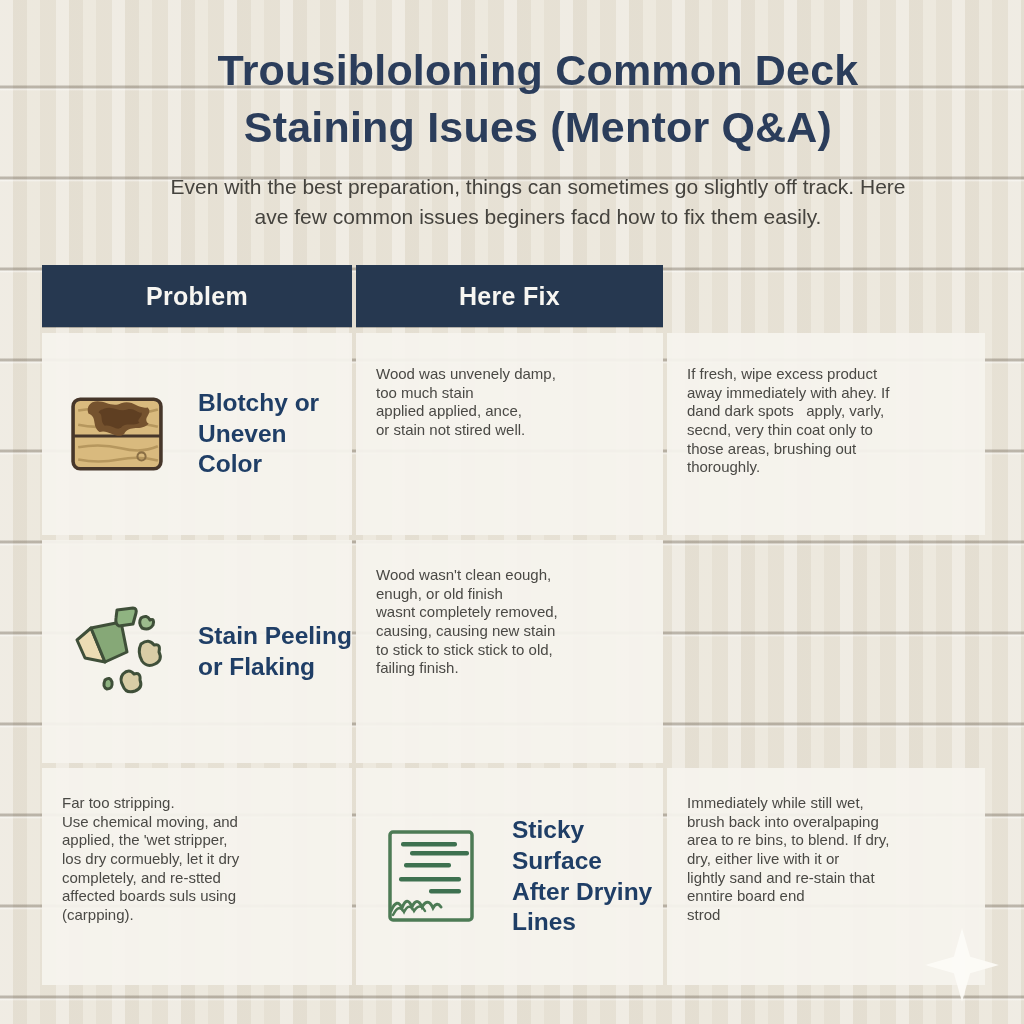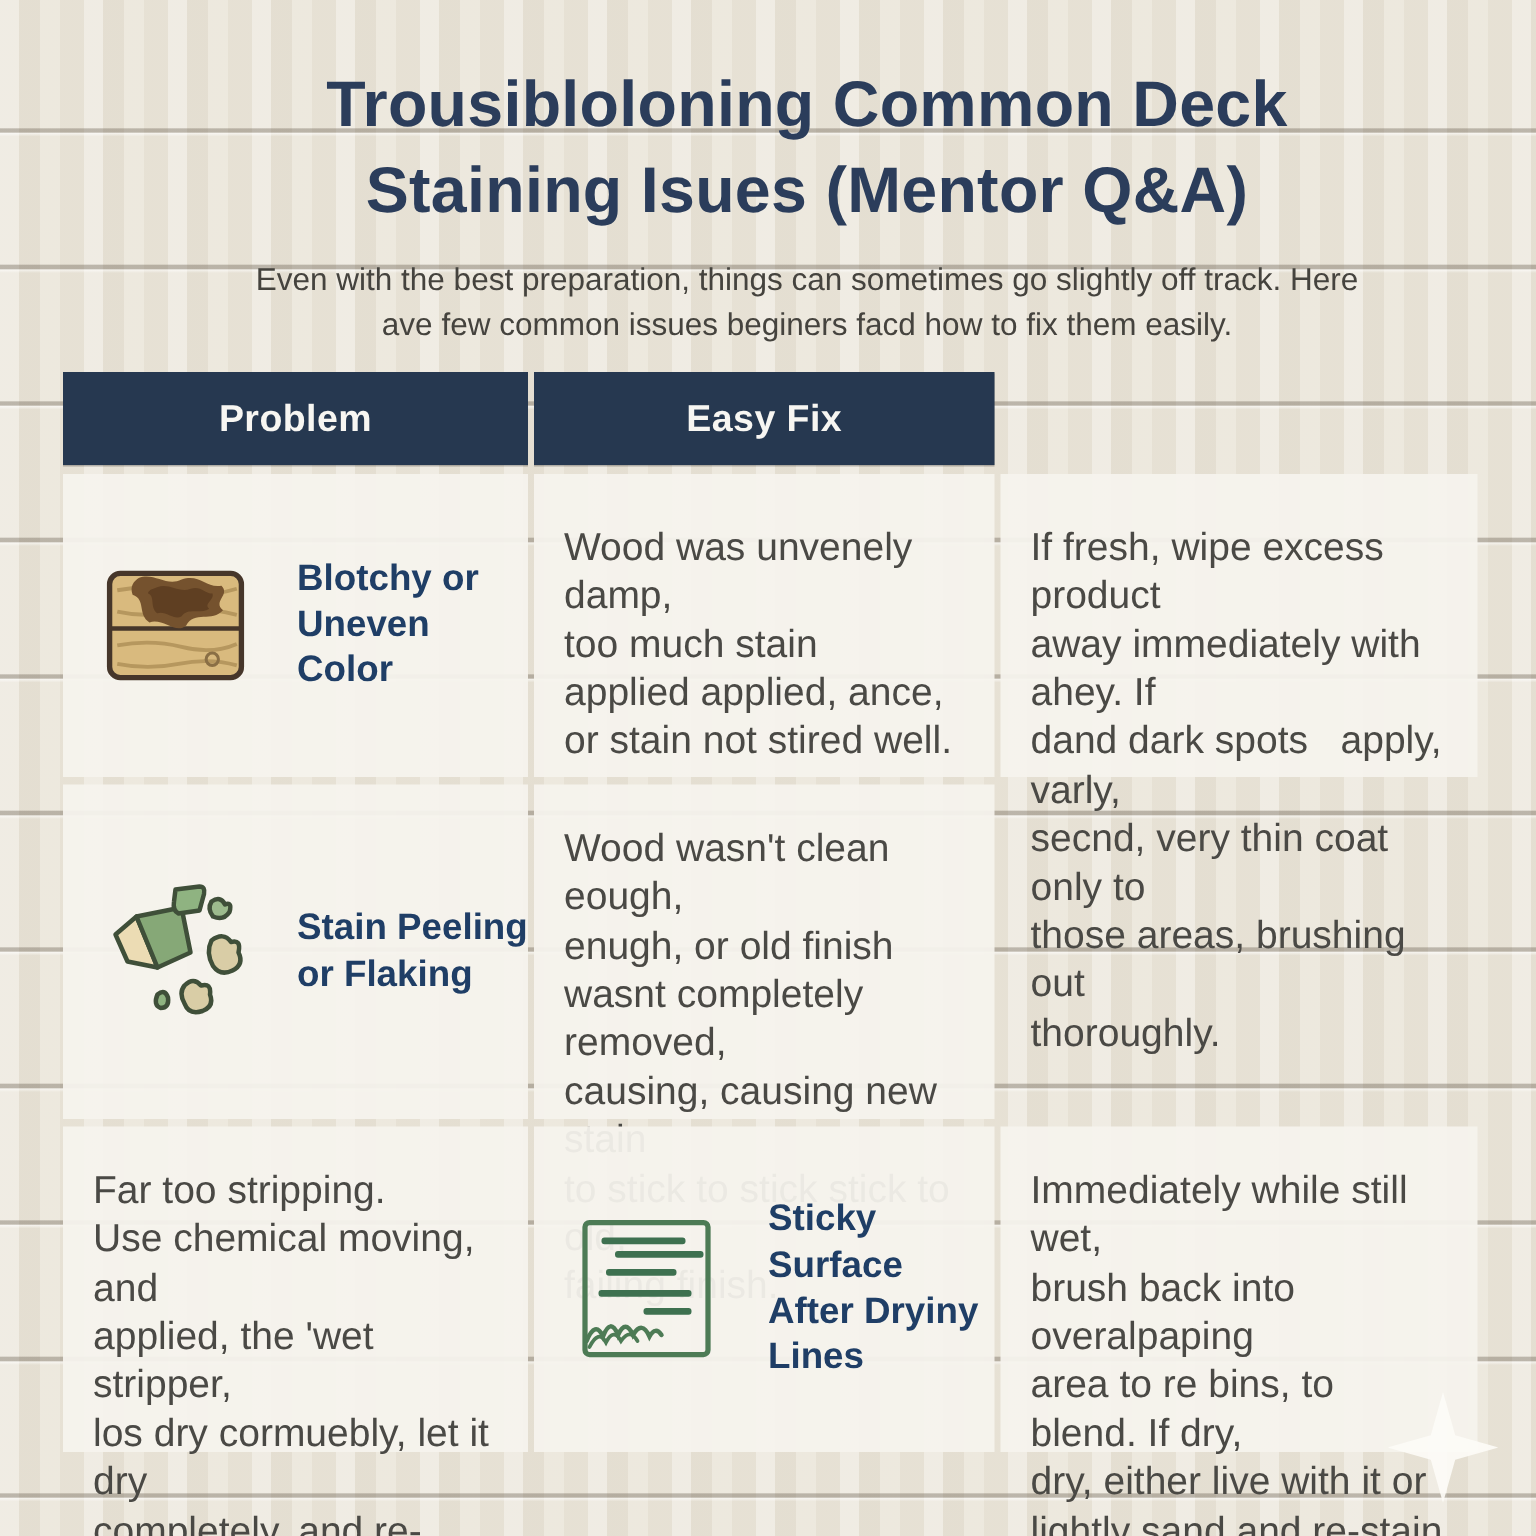--- a/index.html
+++ b/index.html
@@ -23,21 +23,21 @@
   .titleblock{position:absolute;top:42px;left:0;width:1024px;text-align:center;padding-left:26px;}
   .title{
     margin:0;
     font-size:43px;font-weight:700;letter-spacing:0.2px;
     line-height:1.32;color:#2b3d5b;white-space:pre-line;
   }
   .subtitle{
     margin:16px 0 0 0;
     font-size:21px;color:#45433e;line-height:1.45;white-space:pre-line;
   }
-  .table{position:absolute;left:42px;top:248px;width:871px;}
+  .table{position:absolute;left:42px;top:265px;width:871px;}
   .thead,.trow{
     display:grid;grid-template-columns:310px 307px 318px;column-gap:4px;
   }
   .th{
     height:62px;background:#263850;color:#f7f6f2;
     display:flex;align-items:center;justify-content:center;
     font-size:25px;font-weight:700;letter-spacing:0.3px;
     box-shadow:0 1px 0 rgba(0,0,0,0.25);
   }
   .trow{margin-top:5px;}
@@ -47,21 +47,21 @@
   .row-2 .td{height:223px;}
   .row-3 .td{height:217px;}
   .td-problem{display:flex;align-items:center;padding-left:24px;box-sizing:border-box;gap:30px;}
   .icon-box{width:102px;flex:0 0 102px;display:flex;align-items:center;justify-content:center;}
   .problem-label{
     font-size:24.5px;font-weight:700;color:#1f3e66;
     line-height:1.26;white-space:pre-line;
   }
   .td-text{
     box-sizing:border-box;padding:26px 20px 0 20px;
-    font-size:26px;color:#4a4945;line-height:1.245;
+    font-size:15px;color:#4a4945;line-height:1.245;
     white-space:pre-wrap;
   }
   .row-1 .td-text{padding-top:32px;}
   .td-text strong{font-weight:700;color:#3f3e3a;}
   .sparkle{
     position:absolute;left:925px;top:928px;width:74px;height:74px;
     background:#fdfcf8;opacity:0.9;filter:blur(1px);
     clip-path:polygon(50% 0%,61% 39%,100% 50%,61% 61%,50% 100%,39% 61%,0% 50%,39% 39%);
   }
 </style>
@@ -74,21 +74,21 @@
     <h1 class="title">Trousibloloning Common Deck
 Staining Isues (Mentor Q&amp;A)</h1>
     <p class="subtitle">Even with the best preparation, things can sometimes go slightly off track. Here
 ave few common issues beginers facd how to fix them easily.</p>
   </div>
 
   <div class="table">
 
     <div class="thead">
       <div class="th">Problem</div>
-      <div class="th">Easy Fix</div>
+      <div class="th">Here Fix</div>
     </div>
 
     <div class="trow row-1 first">
       <div class="td td-problem">
         <span class="icon-box">
           <svg width="94" height="76" viewBox="0 0 92 74">
             <rect x="3" y="3" width="86" height="68" rx="7" fill="#d9ba7e" stroke="#46362a" stroke-width="3.5"></rect>
             <line x1="4" y1="39" x2="88" y2="39" stroke="#46362a" stroke-width="3"></line>
             <path d="M8 14 Q30 10 46 15 T86 13" stroke="#b6975e" stroke-width="2.5" fill="none"></path>
             <path d="M8 28 Q26 32 44 28 T86 30" stroke="#b6975e" stroke-width="2.5" fill="none"></path>

